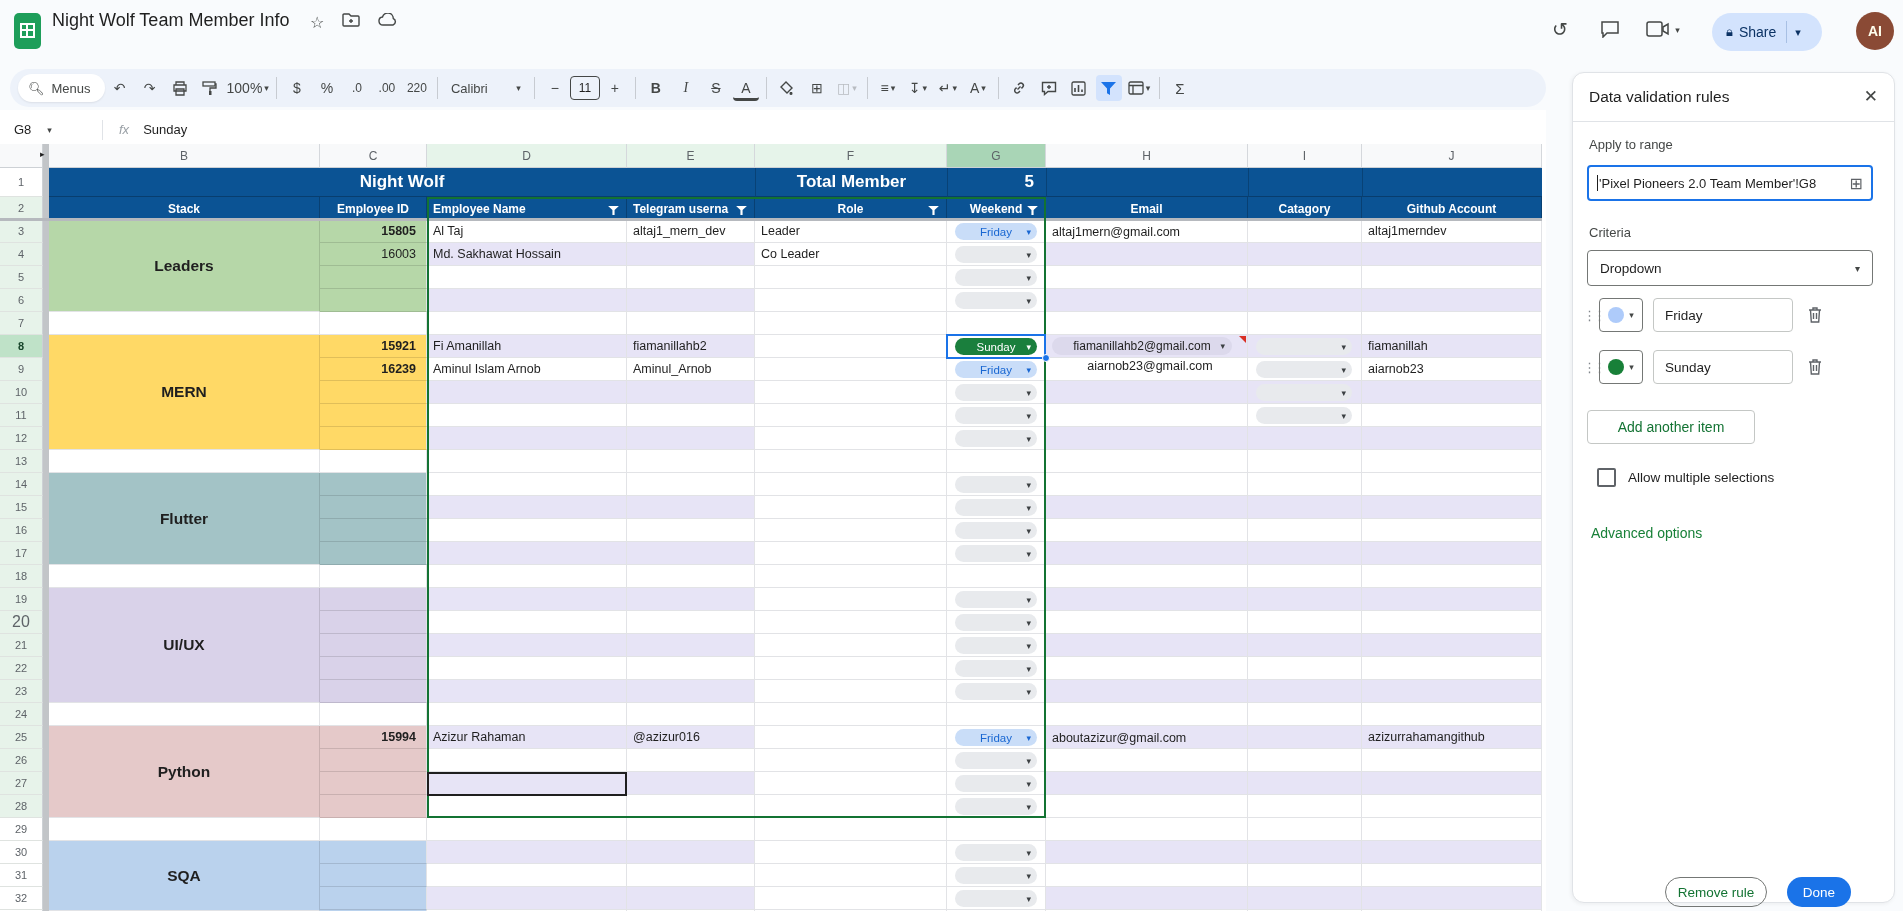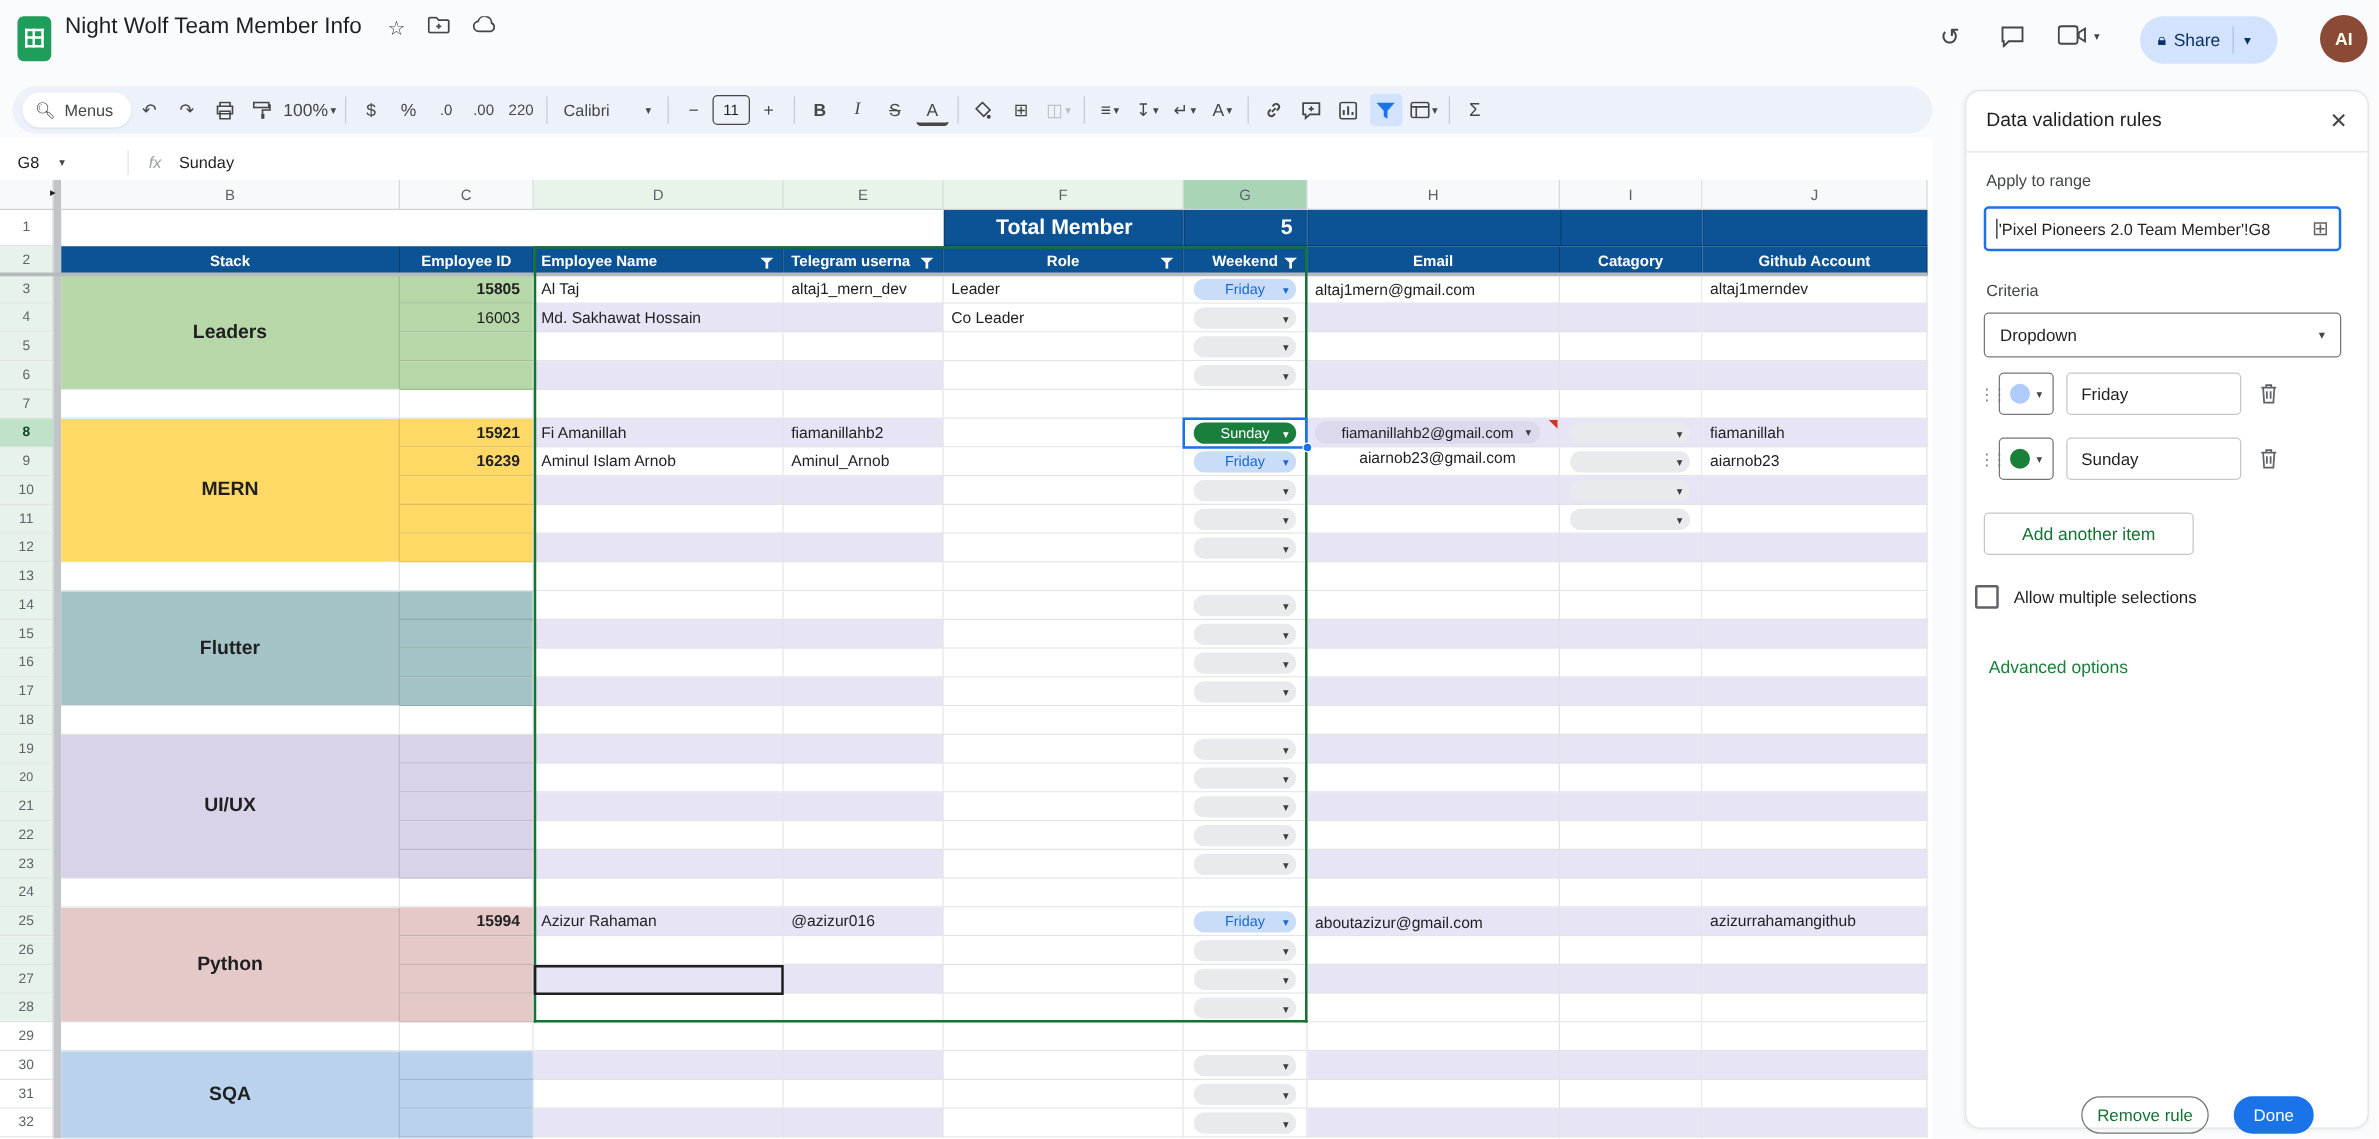--- a/index.html
+++ b/index.html
@@ -64,21 +64,21 @@
   #criteria-select .txt{font-size:13.5px;color:#1f1f1f;margin-left:12px;}
   #criteria-select .dd{position:absolute;right:12px;font-size:10px;color:#444746;}
   .item-row{position:absolute;left:10px;height:36px;display:flex;align-items:center;}
   .drag{color:#80868b;font-size:13px;letter-spacing:-3px;width:16px;}
   .swatch{width:44px;height:34px;border:1px solid #747775;border-radius:4px;display:flex;align-items:center;justify-content:center;box-sizing:border-box;margin-right:10px;}
   .swatch .circ{width:16px;height:16px;border-radius:50%;margin-right:5px;}
   .swatch .dd{font-size:9px;color:#444746;}
   .item-input{width:140px;height:34px;border:1px solid #c4c7c5;border-radius:4px;display:flex;align-items:center;box-sizing:border-box;font-size:13.5px;color:#1f1f1f;padding-left:11px;margin-right:14px;}
   .trash{width:16px;height:18px;}
   #add-item-btn{position:absolute;left:14px;top:337px;width:168px;height:34px;border:1px solid #c4c7c5;border-radius:4px;display:flex;align-items:center;justify-content:center;font-size:14px;font-weight:500;color:#137333;box-sizing:border-box;}
-  #multi-row{position:absolute;left:7px;top:395px;display:flex;align-items:center;}
+  #multi-row{position:absolute;left:24px;top:395px;display:flex;align-items:center;}
   #multi-row .box{width:15px;height:15px;border:2px solid #5f6368;border-radius:2px;margin-right:12px;}
   #multi-row .lbl{font-size:13.5px;color:#1f1f1f;}
   #advanced{position:absolute;left:18px;top:452px;font-size:14px;font-weight:500;color:#188038;}
   #remove-btn{position:absolute;left:92px;top:804px;width:102px;height:30px;border:1px solid #747775;border-radius:16px;display:flex;align-items:center;justify-content:center;font-size:13.5px;font-weight:500;color:#137333;box-sizing:border-box;}
   #done-btn{position:absolute;left:214px;top:804px;width:64px;height:30px;background:#1a73e8;border-radius:16px;display:flex;align-items:center;justify-content:center;font-size:13.5px;font-weight:500;color:#fff;}
   
   #vscroll{position:absolute;left:1548px;top:144px;width:12px;height:767px;background:#fff;border-left:1px solid #ebedef;}
   #vscroll .thumb{position:absolute;left:2px;top:26px;width:8px;height:300px;background:#c1c5ca;border-radius:4px;}
   #vscroll .arr{position:absolute;left:2px;font-size:8px;color:#202124;}
 </style>
@@ -257,34 +257,35 @@
       <div style="position: absolute; box-sizing: border-box; left: 0px; top: 237px; width: 43px; height: 23px; background: rgb(231, 243, 234); border-right: 1px solid rgb(205, 209, 213); border-bottom: 1px solid rgb(223, 227, 224); display: flex; align-items: center; justify-content: center; font-size: 11px; color: rgb(94, 99, 104);">10</div>
       <div style="position: absolute; box-sizing: border-box; left: 0px; top: 260px; width: 43px; height: 23px; background: rgb(231, 243, 234); border-right: 1px solid rgb(205, 209, 213); border-bottom: 1px solid rgb(223, 227, 224); display: flex; align-items: center; justify-content: center; font-size: 11px; color: rgb(94, 99, 104);">11</div>
       <div style="position: absolute; box-sizing: border-box; left: 0px; top: 283px; width: 43px; height: 23px; background: rgb(231, 243, 234); border-right: 1px solid rgb(205, 209, 213); border-bottom: 1px solid rgb(223, 227, 224); display: flex; align-items: center; justify-content: center; font-size: 11px; color: rgb(94, 99, 104);">12</div>
       <div style="position: absolute; box-sizing: border-box; left: 0px; top: 306px; width: 43px; height: 23px; background: rgb(231, 243, 234); border-right: 1px solid rgb(205, 209, 213); border-bottom: 1px solid rgb(223, 227, 224); display: flex; align-items: center; justify-content: center; font-size: 11px; color: rgb(94, 99, 104);">13</div>
       <div style="position: absolute; box-sizing: border-box; left: 0px; top: 329px; width: 43px; height: 23px; background: rgb(231, 243, 234); border-right: 1px solid rgb(205, 209, 213); border-bottom: 1px solid rgb(223, 227, 224); display: flex; align-items: center; justify-content: center; font-size: 11px; color: rgb(94, 99, 104);">14</div>
       <div style="position: absolute; box-sizing: border-box; left: 0px; top: 352px; width: 43px; height: 23px; background: rgb(231, 243, 234); border-right: 1px solid rgb(205, 209, 213); border-bottom: 1px solid rgb(223, 227, 224); display: flex; align-items: center; justify-content: center; font-size: 11px; color: rgb(94, 99, 104);">15</div>
       <div style="position: absolute; box-sizing: border-box; left: 0px; top: 375px; width: 43px; height: 23px; background: rgb(231, 243, 234); border-right: 1px solid rgb(205, 209, 213); border-bottom: 1px solid rgb(223, 227, 224); display: flex; align-items: center; justify-content: center; font-size: 11px; color: rgb(94, 99, 104);">16</div>
       <div style="position: absolute; box-sizing: border-box; left: 0px; top: 398px; width: 43px; height: 23px; background: rgb(231, 243, 234); border-right: 1px solid rgb(205, 209, 213); border-bottom: 1px solid rgb(223, 227, 224); display: flex; align-items: center; justify-content: center; font-size: 11px; color: rgb(94, 99, 104);">17</div>
       <div style="position: absolute; box-sizing: border-box; left: 0px; top: 421px; width: 43px; height: 23px; background: rgb(231, 243, 234); border-right: 1px solid rgb(205, 209, 213); border-bottom: 1px solid rgb(223, 227, 224); display: flex; align-items: center; justify-content: center; font-size: 11px; color: rgb(94, 99, 104);">18</div>
       <div style="position: absolute; box-sizing: border-box; left: 0px; top: 444px; width: 43px; height: 23px; background: rgb(231, 243, 234); border-right: 1px solid rgb(205, 209, 213); border-bottom: 1px solid rgb(223, 227, 224); display: flex; align-items: center; justify-content: center; font-size: 11px; color: rgb(94, 99, 104);">19</div>
-      <div style="position: absolute; box-sizing: border-box; left: 0px; top: 467px; width: 43px; height: 23px; background: rgb(231, 243, 234); border-right: 1px solid rgb(205, 209, 213); border-bottom: 1px solid rgb(223, 227, 224); display: flex; align-items: center; justify-content: center; font-size: 10px; color: rgb(94, 99, 104);">20</div>
+      <div style="position: absolute; box-sizing: border-box; left: 0px; top: 467px; width: 43px; height: 23px; background: rgb(231, 243, 234); border-right: 1px solid rgb(205, 209, 213); border-bottom: 1px solid rgb(223, 227, 224); display: flex; align-items: center; justify-content: center; font-size: 16px; color: rgb(94, 99, 104);">20</div>
       <div style="position: absolute; box-sizing: border-box; left: 0px; top: 490px; width: 43px; height: 23px; background: rgb(231, 243, 234); border-right: 1px solid rgb(205, 209, 213); border-bottom: 1px solid rgb(223, 227, 224); display: flex; align-items: center; justify-content: center; font-size: 11px; color: rgb(94, 99, 104);">21</div>
       <div style="position: absolute; box-sizing: border-box; left: 0px; top: 513px; width: 43px; height: 23px; background: rgb(231, 243, 234); border-right: 1px solid rgb(205, 209, 213); border-bottom: 1px solid rgb(223, 227, 224); display: flex; align-items: center; justify-content: center; font-size: 11px; color: rgb(94, 99, 104);">22</div>
       <div style="position: absolute; box-sizing: border-box; left: 0px; top: 536px; width: 43px; height: 23px; background: rgb(231, 243, 234); border-right: 1px solid rgb(205, 209, 213); border-bottom: 1px solid rgb(223, 227, 224); display: flex; align-items: center; justify-content: center; font-size: 11px; color: rgb(94, 99, 104);">23</div>
       <div style="position: absolute; box-sizing: border-box; left: 0px; top: 559px; width: 43px; height: 23px; background: rgb(231, 243, 234); border-right: 1px solid rgb(205, 209, 213); border-bottom: 1px solid rgb(223, 227, 224); display: flex; align-items: center; justify-content: center; font-size: 11px; color: rgb(94, 99, 104);">24</div>
       <div style="position: absolute; box-sizing: border-box; left: 0px; top: 582px; width: 43px; height: 23px; background: rgb(231, 243, 234); border-right: 1px solid rgb(205, 209, 213); border-bottom: 1px solid rgb(223, 227, 224); display: flex; align-items: center; justify-content: center; font-size: 11px; color: rgb(94, 99, 104);">25</div>
       <div style="position: absolute; box-sizing: border-box; left: 0px; top: 605px; width: 43px; height: 23px; background: rgb(231, 243, 234); border-right: 1px solid rgb(205, 209, 213); border-bottom: 1px solid rgb(223, 227, 224); display: flex; align-items: center; justify-content: center; font-size: 11px; color: rgb(94, 99, 104);">26</div>
       <div style="position: absolute; box-sizing: border-box; left: 0px; top: 628px; width: 43px; height: 23px; background: rgb(231, 243, 234); border-right: 1px solid rgb(205, 209, 213); border-bottom: 1px solid rgb(223, 227, 224); display: flex; align-items: center; justify-content: center; font-size: 11px; color: rgb(94, 99, 104);">27</div>
       <div style="position: absolute; box-sizing: border-box; left: 0px; top: 651px; width: 43px; height: 23px; background: rgb(231, 243, 234); border-right: 1px solid rgb(205, 209, 213); border-bottom: 1px solid rgb(223, 227, 224); display: flex; align-items: center; justify-content: center; font-size: 11px; color: rgb(94, 99, 104);">28</div>
       <div style="position: absolute; box-sizing: border-box; left: 0px; top: 674px; width: 43px; height: 23px; background: rgb(255, 255, 255); border-right: 1px solid rgb(205, 209, 213); border-bottom: 1px solid rgb(223, 227, 224); display: flex; align-items: center; justify-content: center; font-size: 11px; color: rgb(94, 99, 104);">29</div>
       <div style="position: absolute; box-sizing: border-box; left: 0px; top: 697px; width: 43px; height: 23px; background: rgb(255, 255, 255); border-right: 1px solid rgb(205, 209, 213); border-bottom: 1px solid rgb(223, 227, 224); display: flex; align-items: center; justify-content: center; font-size: 11px; color: rgb(94, 99, 104);">30</div>
       <div style="position: absolute; box-sizing: border-box; left: 0px; top: 720px; width: 43px; height: 23px; background: rgb(255, 255, 255); border-right: 1px solid rgb(205, 209, 213); border-bottom: 1px solid rgb(223, 227, 224); display: flex; align-items: center; justify-content: center; font-size: 11px; color: rgb(94, 99, 104);">31</div>
       <div style="position: absolute; box-sizing: border-box; left: 0px; top: 743px; width: 43px; height: 23px; background: rgb(255, 255, 255); border-right: 1px solid rgb(205, 209, 213); border-bottom: 1px solid rgb(223, 227, 224); display: flex; align-items: center; justify-content: center; font-size: 11px; color: rgb(94, 99, 104);">32</div>
       <div style="position: absolute; box-sizing: border-box; left: 0px; top: 766px; width: 43px; height: 23px; background: rgb(255, 255, 255); border-right: 1px solid rgb(205, 209, 213); border-bottom: 1px solid rgb(223, 227, 224); display: flex; align-items: center; justify-content: center; font-size: 11px; color: rgb(94, 99, 104);">33</div>
+      <div style="position: absolute; box-sizing: border-box; left: 49px; top: 24px; width: 706px; height: 29px; background: rgb(11, 83, 148); color: rgb(255, 255, 255); font-weight: 700; font-size: 17px; display: flex; align-items: center; justify-content: center; border-bottom: 1px solid rgba(0, 0, 0, 0.25);">Night Wolf</div>
       <div style="position: absolute; box-sizing: border-box; left: 755px; top: 24px; width: 192px; height: 29px; background: rgb(11, 83, 148); color: rgb(255, 255, 255); font-weight: 700; font-size: 17px; display: flex; align-items: center; justify-content: center; border-bottom: 1px solid rgba(0, 0, 0, 0.25); border-left: 1px solid rgba(0, 0, 0, 0.2);">Total Member</div>
       <div style="position: absolute; box-sizing: border-box; left: 947px; top: 24px; width: 99px; height: 29px; background: rgb(11, 83, 148); color: rgb(255, 255, 255); font-weight: 700; font-size: 17px; display: flex; align-items: center; justify-content: flex-end; padding-right: 12px; border-bottom: 1px solid rgba(0, 0, 0, 0.25); border-left: 1px solid rgba(0, 0, 0, 0.2);">5</div>
       <div style="position: absolute; box-sizing: border-box; left: 1046px; top: 24px; width: 202px; height: 29px; background: rgb(11, 83, 148); color: rgb(255, 255, 255); font-weight: 700; font-size: 17px; display: flex; align-items: center; justify-content: center; border-bottom: 1px solid rgba(0, 0, 0, 0.25); border-left: 1px solid rgba(0, 0, 0, 0.2);"></div>
       <div style="position: absolute; box-sizing: border-box; left: 1248px; top: 24px; width: 114px; height: 29px; background: rgb(11, 83, 148); color: rgb(255, 255, 255); font-weight: 700; font-size: 17px; display: flex; align-items: center; justify-content: center; border-bottom: 1px solid rgba(0, 0, 0, 0.25); border-left: 1px solid rgba(0, 0, 0, 0.2);"></div>
       <div style="position: absolute; box-sizing: border-box; left: 1362px; top: 24px; width: 180px; height: 29px; background: rgb(11, 83, 148); color: rgb(255, 255, 255); font-weight: 700; font-size: 17px; display: flex; align-items: center; justify-content: center; border-bottom: 1px solid rgba(0, 0, 0, 0.25); border-left: 1px solid rgba(0, 0, 0, 0.2);"></div>
       <div style="position: absolute; box-sizing: border-box; left: 49px; top: 53px; width: 271px; height: 23px; background: rgb(11, 83, 148); color: rgb(255, 255, 255); font-size: 12px; font-weight: 700; display: flex; align-items: center; justify-content: center; border-right: 1px solid rgba(0, 0, 0, 0.22);">Stack</div>
       <div style="position: absolute; box-sizing: border-box; left: 320px; top: 53px; width: 107px; height: 23px; background: rgb(11, 83, 148); color: rgb(255, 255, 255); font-size: 12px; font-weight: 700; display: flex; align-items: center; justify-content: center; border-right: 1px solid rgba(0, 0, 0, 0.22);">Employee ID</div>
       <div style="position: absolute; box-sizing: border-box; left: 427px; top: 53px; width: 200px; height: 23px; background: rgb(11, 83, 148); color: rgb(255, 255, 255); font-size: 12px; font-weight: 700; display: flex; align-items: center; justify-content: flex-start; padding-left: 6px; border-right: 1px solid rgba(0, 0, 0, 0.22);">Employee Name<span style="position: absolute; right: 7px; top: 7px;"><svg width="11" height="9" viewBox="0 0 12 10">
             <path d="M0 0h12L7.2 4.5V10H4.8V4.5z" fill="#fff"></path>
           </svg></span></div>

